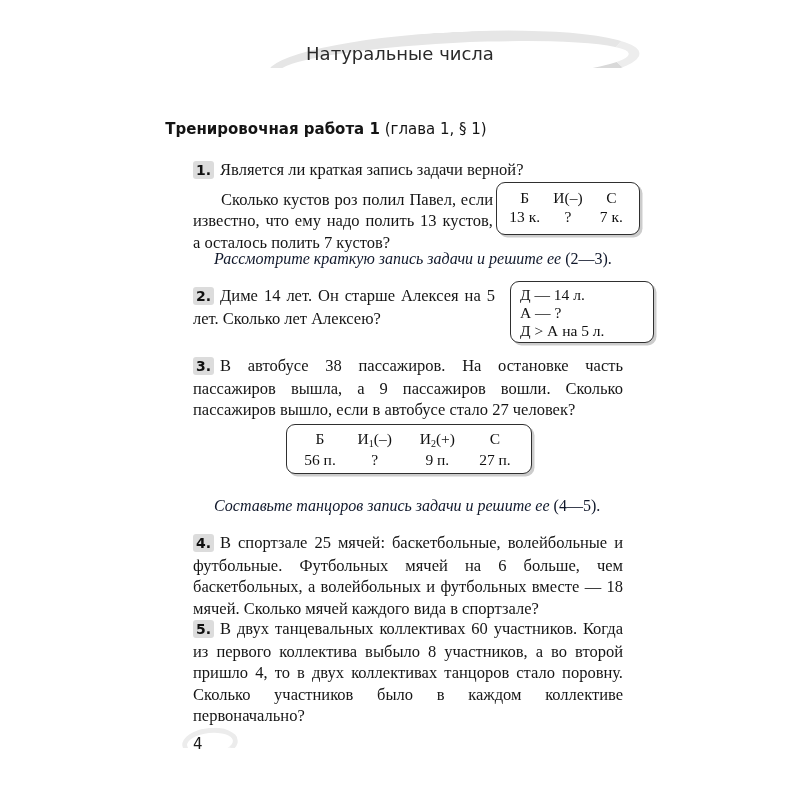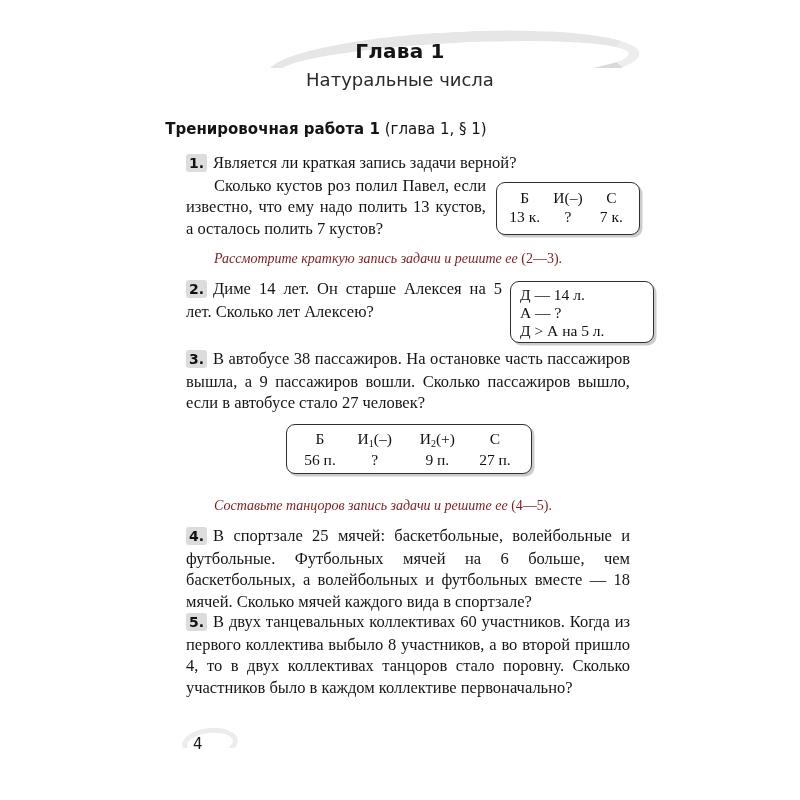--- a/index.html
+++ b/index.html
@@ -98,39 +98,39 @@
   }
 
   .task {
     position: relative;
     font-size: 16.5px;
     line-height: 21.5px;
     text-align: justify;
     text-justify: inter-word;
     color: #151515;
   }
-  .task p { margin: 0; }
+  .task p { margin: 7px; }
 
   .tnum {
     font-family: "DejaVu Sans", "Liberation Sans", sans-serif;
     font-weight: bold;
     font-size: 14px;
     background: #dcdcdc;
     border-radius: 3px;
     padding: 1px 3px 1px 3px;
     margin-right: 6px;
     color: #101010;
   }
 
   .instruction {
     font-style: italic;
-    font-size: 14px;
+    font-size: 16px;
     line-height: 21.5px;
     text-indent: 28px;
-    color: #7f1d1d;
+    color: #0f172a;
   }
   .instruction .upright { font-style: normal; }
 
   
   .note-box {
     border: 1.3px solid #2f2f2f;
     border-radius: 9px;
     background: #ffffff;
     box-shadow: 2.5px 2.5px 0 0 rgba(120,120,120,0.38);
     box-sizing: border-box;
@@ -235,21 +235,20 @@
 </style>
 </head>
 <body>
 
 <div class="page">
 
   <div class="header-wrap">
     <div class="swoosh"></div>
     <div class="swoosh-mask"></div>
     <div class="header-text">
-      <div class="chapter-title">Глава 1</div>
       <div class="chapter-subtitle">Натуральные числа</div>
     </div>
   </div>
 
   <div class="work-title">
     <span class="strong">Тренировочная работа 1</span><span class="light"> (глава 1, § 1)</span>
   </div>
 
   <div class="content">
 

